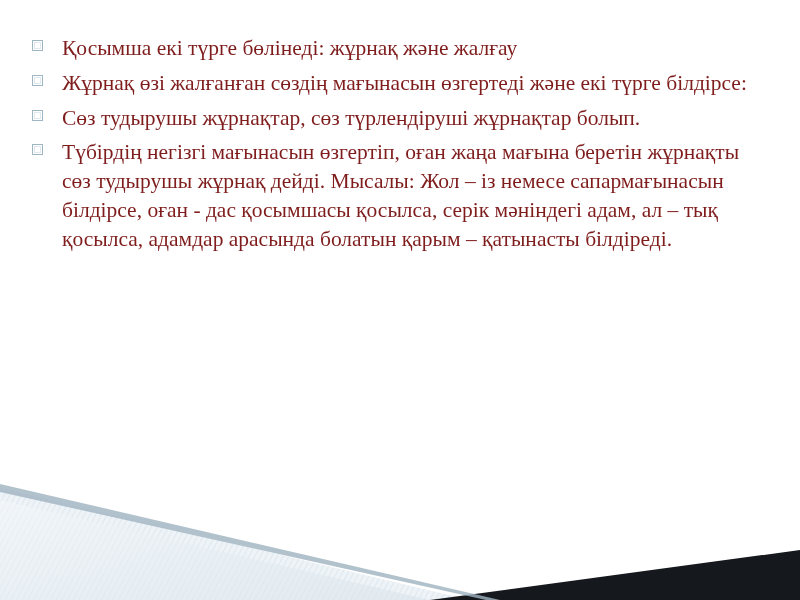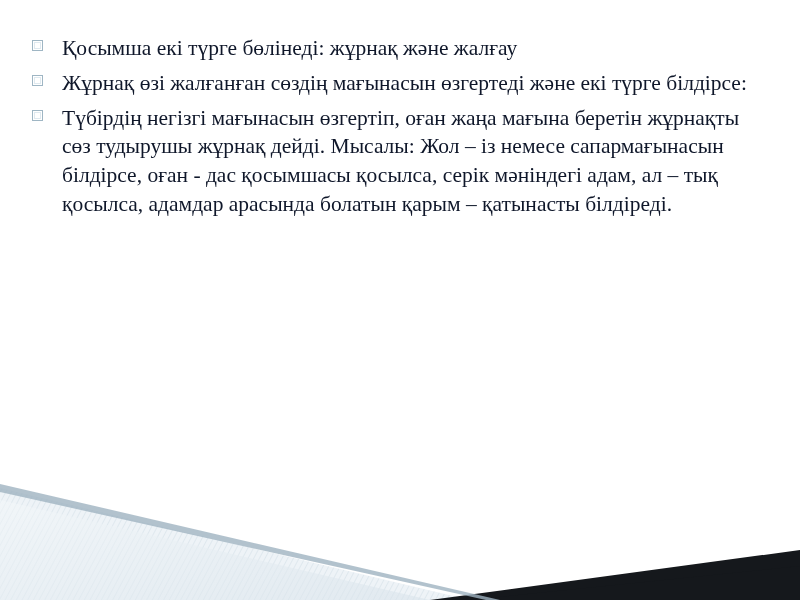--- a/index.html
+++ b/index.html
@@ -36,21 +36,21 @@
     margin: 0;
     padding: 0;
   }
 
   ul.bullets > li {
     position: relative;
     padding-left: 34px;
     margin-bottom: 6px;
     font-size: 21.5px;
     line-height: 1.34;
-    color: #0f172a;
+    color: #7f1d1d;
     font-family: "Liberation Serif", serif;
   }
 
   ul.bullets > li .marker {
     position: absolute;
     left: 4px;
     top: 6px;
     width: 11px;
     height: 11px;
     border: 1px solid #9fb6c4;
@@ -93,20 +93,24 @@
       <li>
         <span class="marker"></span>
         <span class="bullet-text">Қосымша екі түрге бөлінеді: жұрнақ және жалғау</span>
       </li>
       <li>
         <span class="marker"></span>
         <span class="bullet-text">Жұрнақ өзі жалғанған сөздің мағынасын өзгертеді және екі түрге білдірсе:</span>
       </li>
       <li>
         <span class="marker"></span>
+        <span class="bullet-text">Сөз тудырушы жұрнақтар, сөз түрлендіруші жұрнақтар болып.</span>
+      </li>
+      <li>
+        <span class="marker"></span>
         <span class="bullet-text">Түбірдің  негізгі мағынасын өзгертіп, оған жаңа мағына беретін жұрнақты сөз тудырушы жұрнақ дейді. Мысалы: Жол – із немесе сапармағынасын білдірсе, оған  - дас қосымшасы қосылса, серік мәніндегі адам, ал – тық қосылса, адамдар арасында болатын қарым – қатынасты білдіреді.</span>
       </li>
     </ul>
   </div>
 
   <svg class="deco" viewBox="0 0 800 130" preserveAspectRatio="none">
     <defs>
       <linearGradient id="gradLight" x1="0" y1="0" x2="1" y2="1">
         <stop offset="0%" stop-color="#f4f8fa"></stop>
         <stop offset="100%" stop-color="#d7e2ea"></stop>

